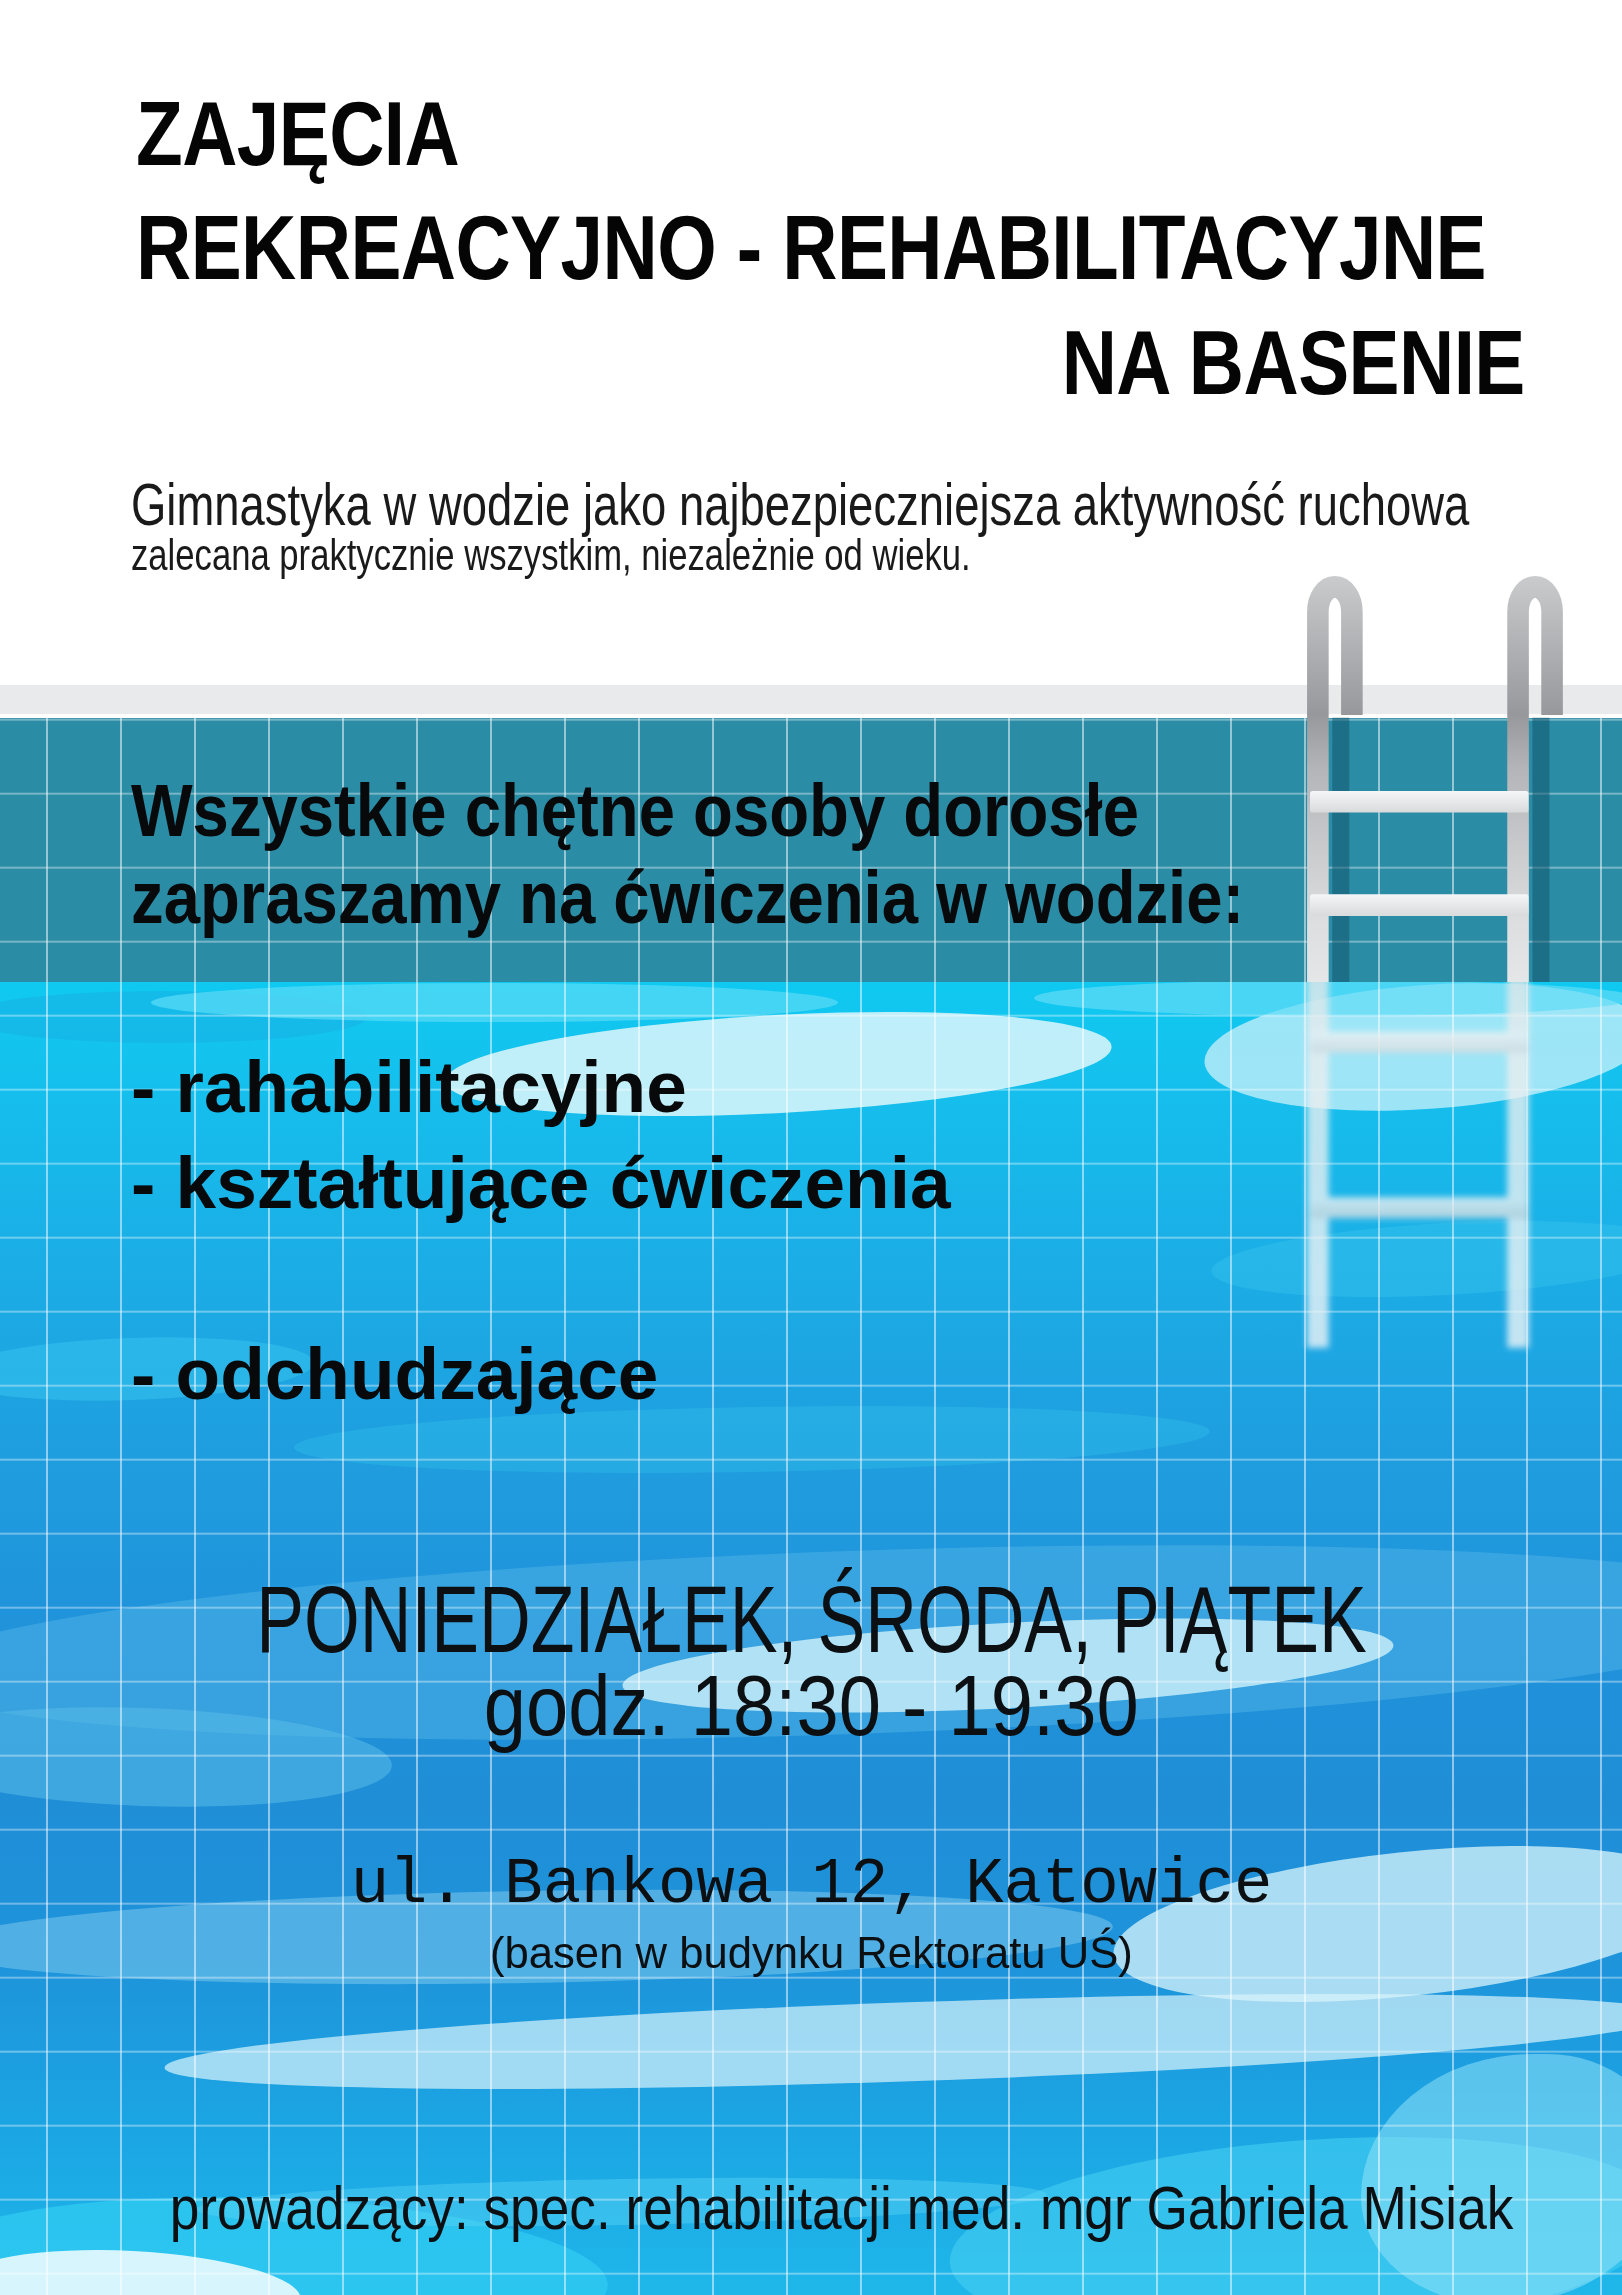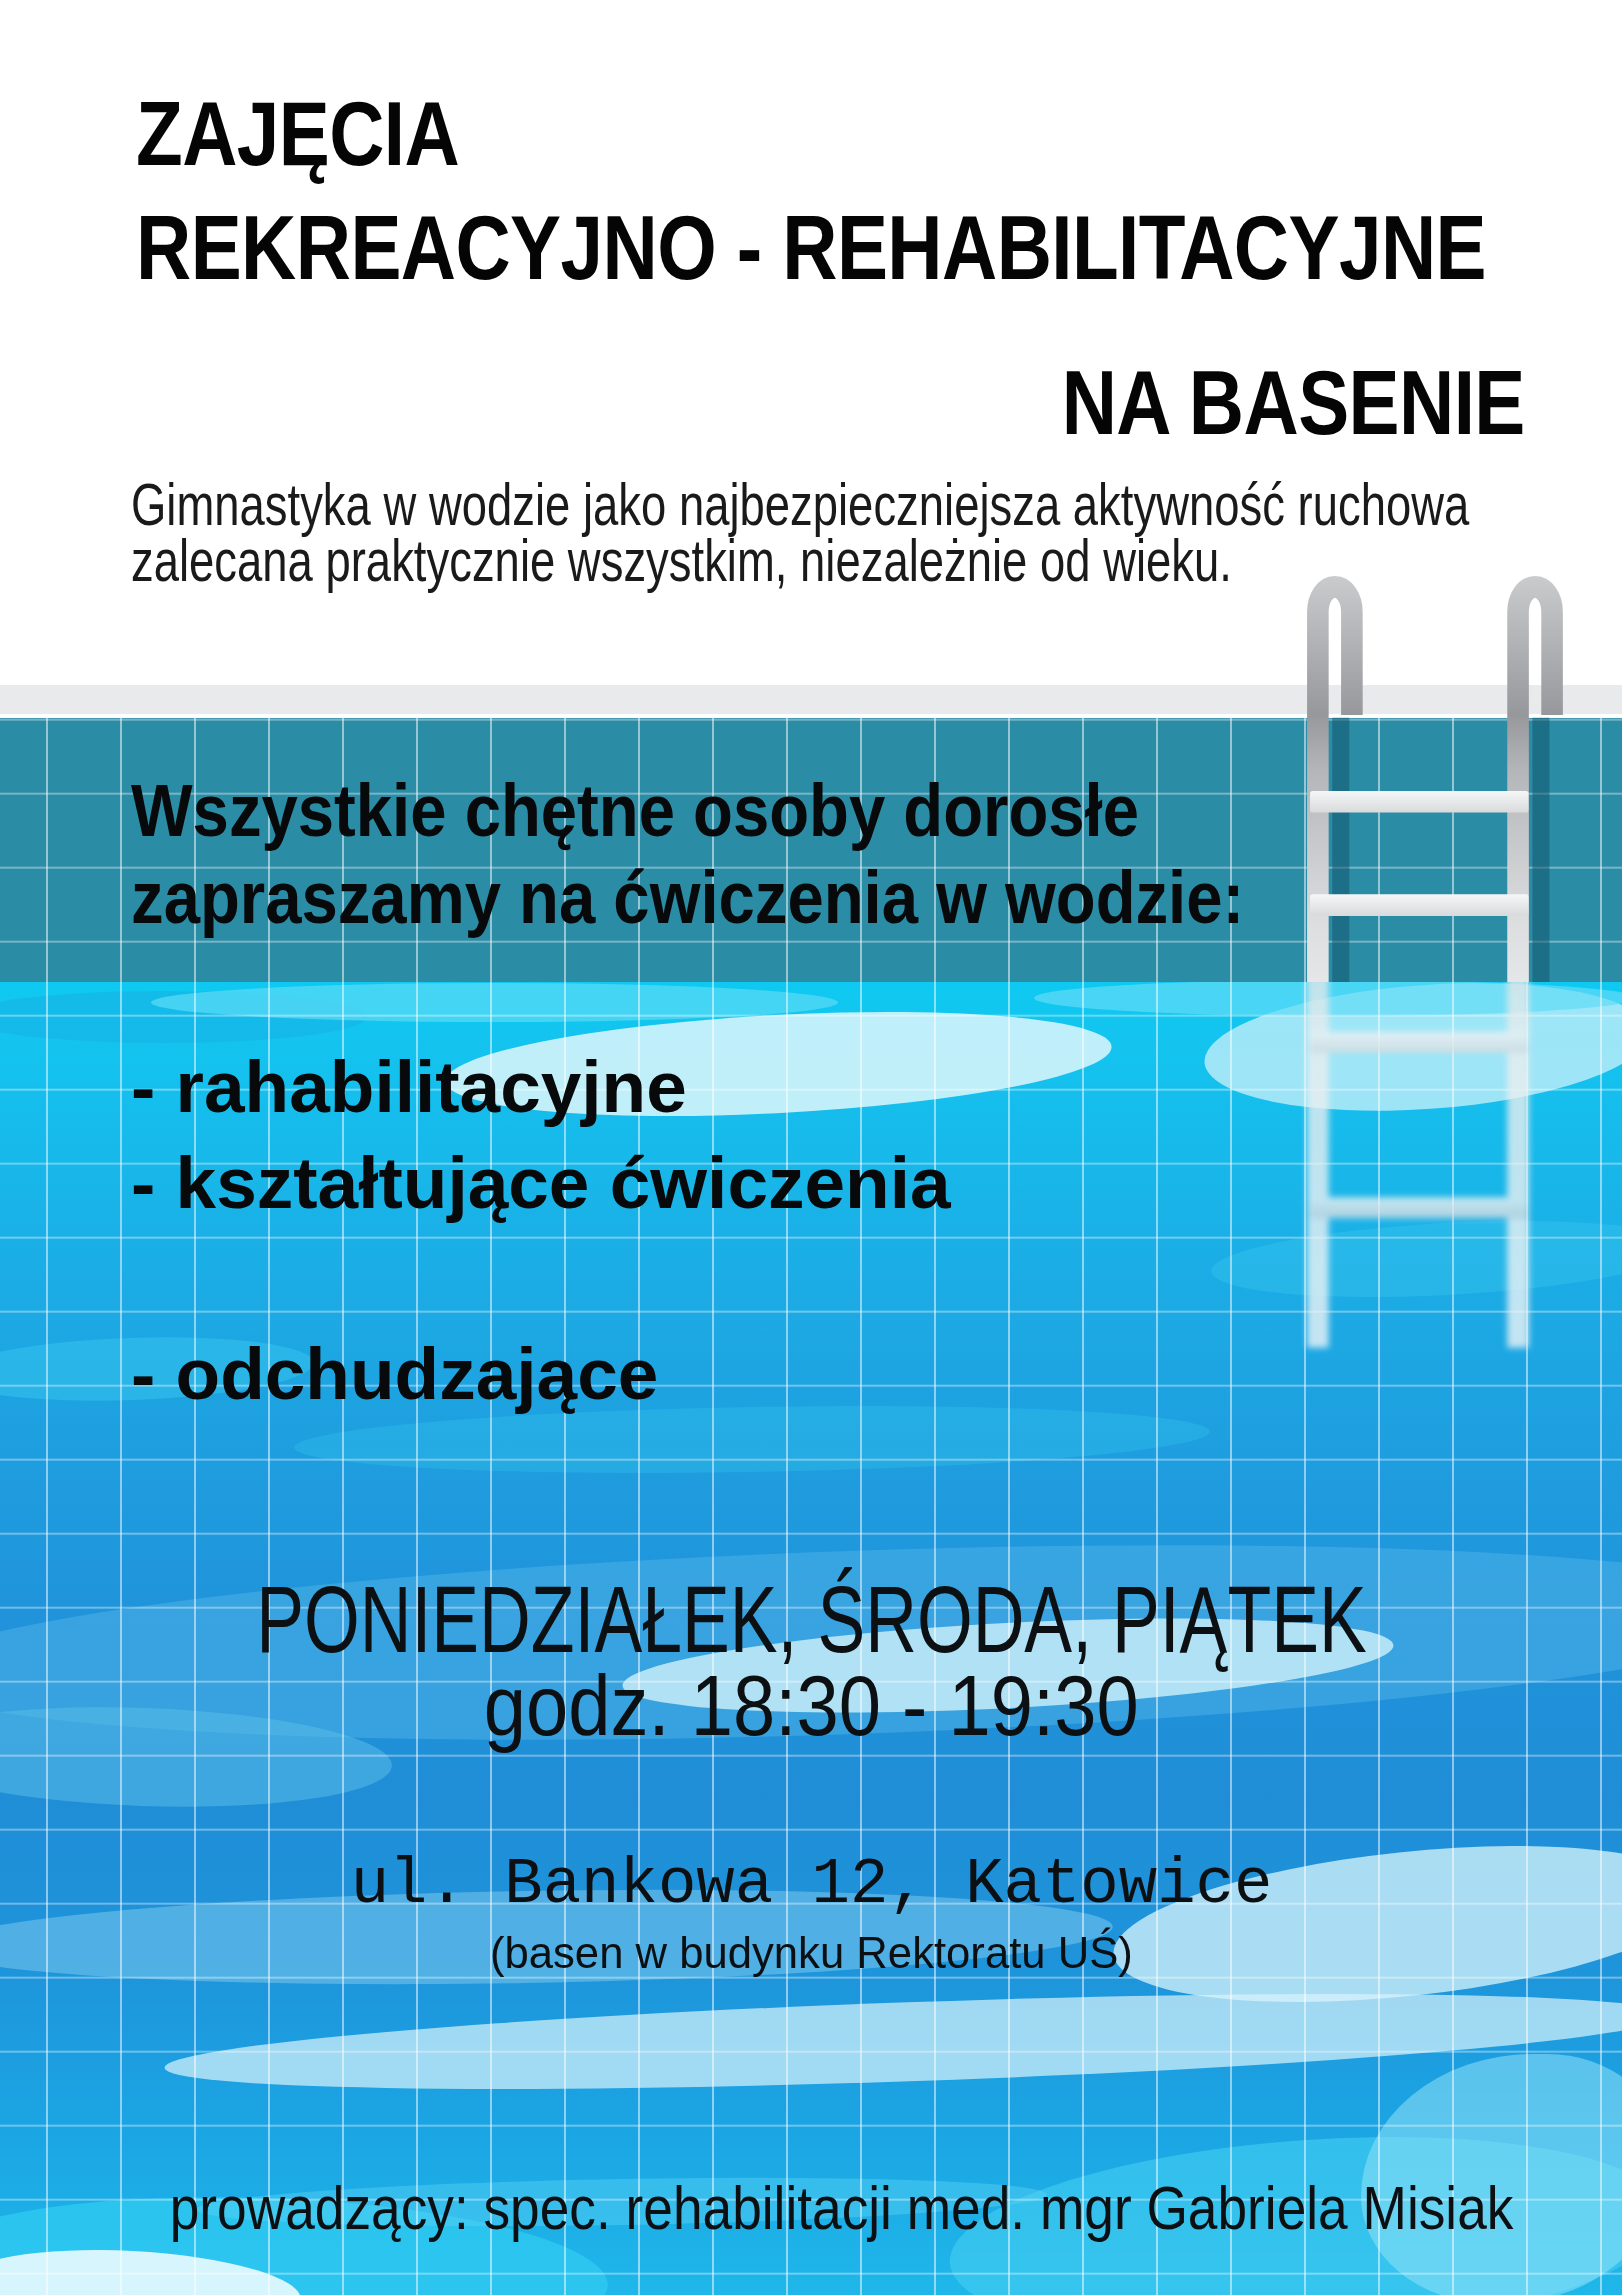--- a/index.html
+++ b/index.html
@@ -36,28 +36,28 @@
 <body>
 
 <div id="poster">
 
   <div class="line left title" style="left:136px;top:89px;">
     <span style="transform:scaleX(.85);">ZAJĘCIA</span>
   </div>
   <div class="line left title" style="left:136px;top:203px;">
     <span style="transform:scaleX(.85);">REKREACYJNO - REHABILITACYJNE</span>
   </div>
-  <div class="line rightal title" style="right:98px;top:318px;margin-top:40px;">
+  <div class="line rightal title" style="right:98px;top:318px;">
     <span style="transform:scaleX(.85);">NA BASENIE</span>
   </div>
 
   <div class="line left thin" style="left:131px;top:476px;font-size:59px;">
     <span style="transform:scaleX(.77);">Gimnastyka w wodzie jako najbezpieczniejsza aktywność ruchowa</span>
   </div>
-  <div class="line left thin" style="left:131px;top:532px;font-size:59px;">
+  <div class="line left thin" style="left:131px;top:532px;font-size:45px;">
     <span style="transform:scaleX(.77);">zalecana praktycznie wszystkim, niezależnie od wieku.</span>
   </div>
 
   <div id="coping" class="band"></div>
   <div id="copingline" class="band"></div>
   <div id="poolwall" class="band"></div>
 
   <div id="water" class="band">
 
     <div class="wave" style="left:-39px;top:9.2px;width:406px;height:52px;background:#18B1E3;opacity:.55;"></div>

